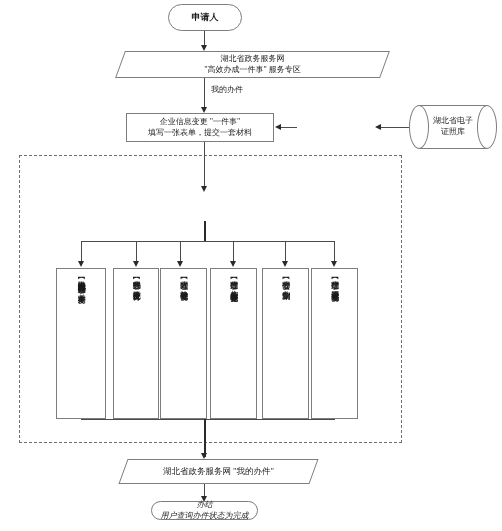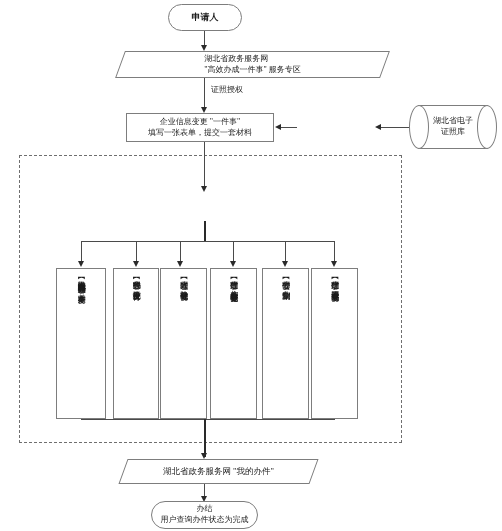--- a/index.html
+++ b/index.html
@@ -48,21 +48,21 @@
     border: 1px solid #7d7d7d;
     background: #ffffff;
     transform: skewX(-20deg);
   }
   .para-text {
     position: absolute;
     inset: 0;
     display: flex;
     align-items: center;
     justify-content: center;
-    text-align: left;
+    text-align: center;
     line-height: 1.35;
   }
 
   
   .cyl-wrap { position: absolute; }
   .cyl-body {
     position: absolute;
     left: 9px; right: 9px; top: 0; bottom: 0;
     border-top: 1px solid #7d7d7d;
     border-bottom: 1px solid #7d7d7d;
@@ -170,21 +170,21 @@
     <div class="para-text t8">
       <div>
         <div>湖北省政务服务网</div>
         <div>"高效办成一件事" 服务专区</div>
       </div>
     </div>
   </div>
 
   <div class="vline" style="left:204px; top:78px; height:31px;"></div>
   <div class="arrowhead" style="left:201px; top:107px;"></div>
-  <div class="edge-label" style="left:211px; top:84px;">证照授权</div>
+  <div class="edge-label" style="left:211px; top:84px;">我的办件</div>
 
   <div class="node rect t8" style="left:126px; top:113px; width:148px; height:29px;">
     <div>
       <div>企业信息变更 "一件事"</div>
       <div>填写一张表单，提交一套材料</div>
     </div>
   </div>
 
 
   <div class="hline" style="left:281px; top:127px; width:16px;"></div>
@@ -263,20 +263,20 @@
   <div class="para-wrap" style="left:123px; top:459px; width:191px; height:25px;">
     <div class="para-skin"></div>
     <div class="para-text t85">
       <span>湖北省政务服务网 "我的办件"</span>
     </div>
   </div>
 
   <div class="vline" style="left:204px; top:484px; height:14px;"></div>
   <div class="arrowhead" style="left:201px; top:496px;"></div>
 
-  <div class="node terminal t8" style="left:151px; top:501px; width:107px; height:28px;">
+  <div class="node terminal t8" style="left:151px; top:501px; width:107px; height:19px;font-style:italic;">
     <div>
       <div>办结</div>
       <div>用户查询办件状态为完成</div>
     </div>
   </div>
 
 </div>
 
 </body></html>

